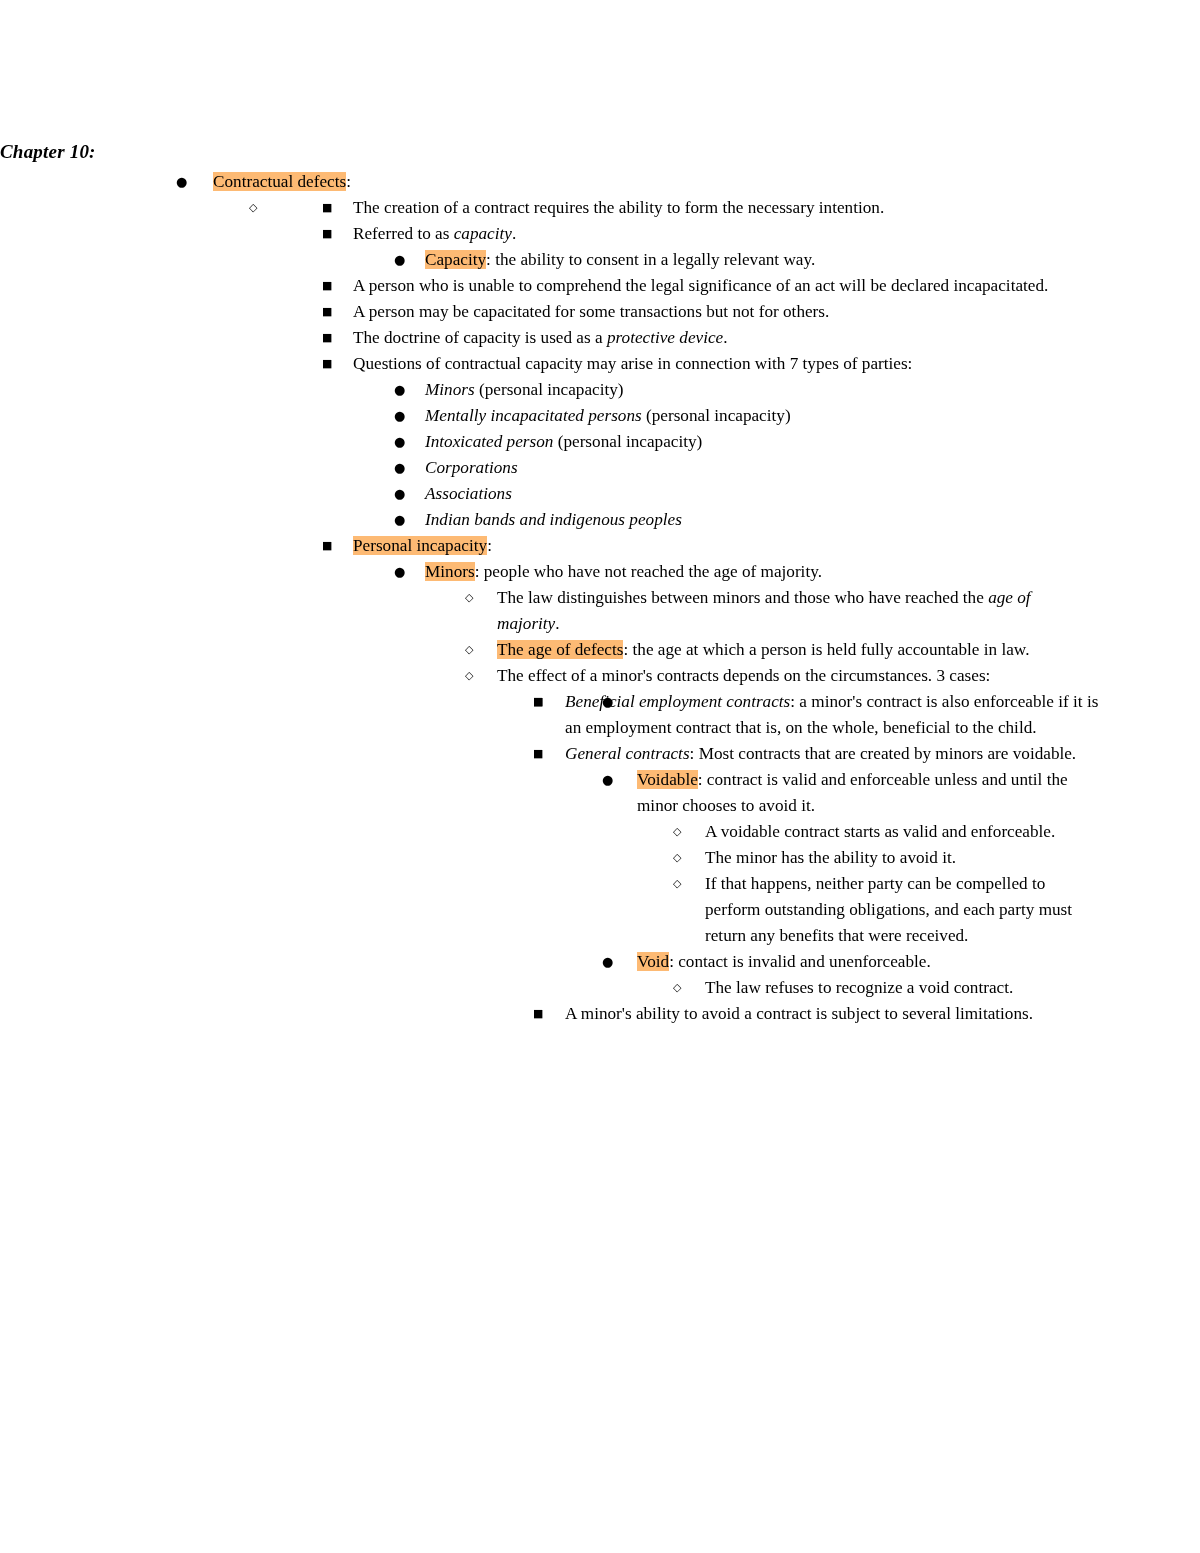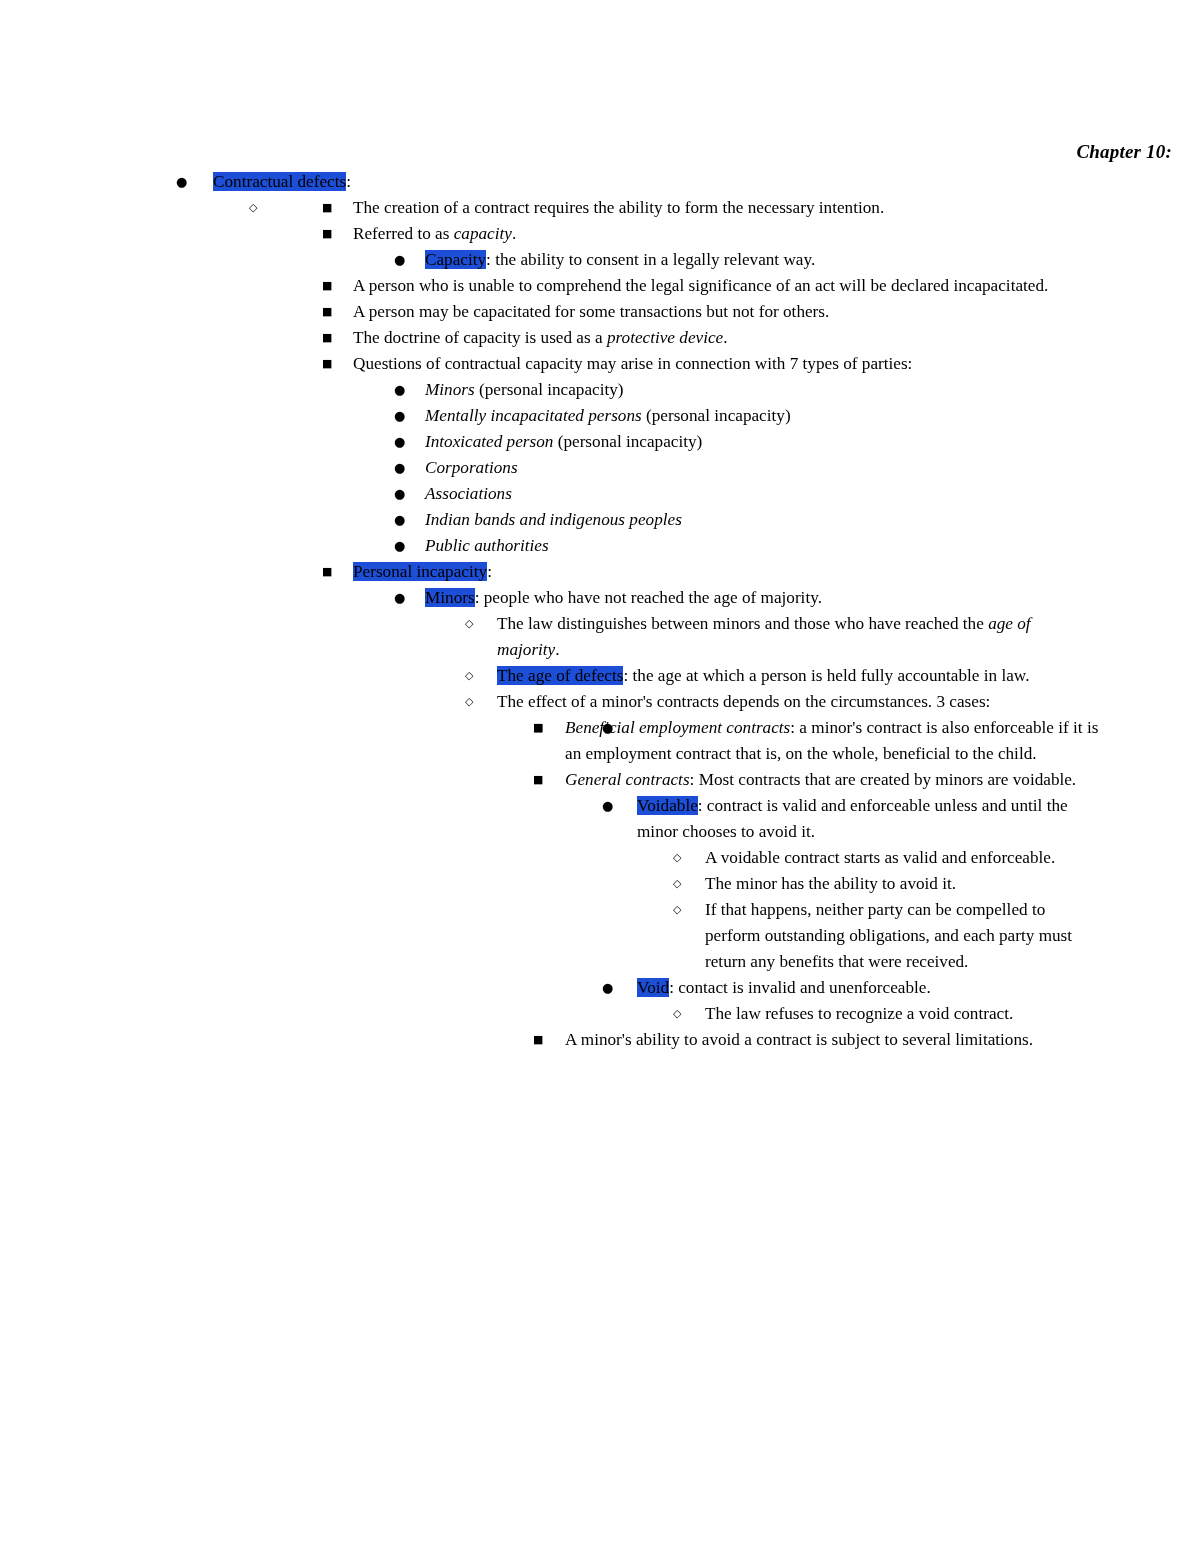--- a/index.html
+++ b/index.html
@@ -16,28 +16,27 @@
   }
   .page {
     position: relative;
     width: 1200px;
     height: 1553px;
     box-sizing: border-box;
     padding: 0;
     overflow: hidden;
   }
   .doc-title {
-    text-align: right;
+    text-align: left;
     font-weight: bold;
     font-style: italic;
     font-size: 19px;
     letter-spacing: 0.2px;
     margin: 0;
     padding-top: 139px;
-    padding-right: 28px;
     line-height: 26px;
   }
   .outline {
     margin-top: 4px;
   }
   .li {
     position: relative;
     box-sizing: border-box;
     font-size: 17.2px;
     line-height: 26px;
@@ -85,21 +84,21 @@
   .lvl8 { padding-left: 705px; }
   .lvl8 > .marker { left: 673px; }
 
   
   .w-a { padding-right: 140px; }
   .w-b { padding-right: 145px; }
   .w-d { padding-right: 100px; }
   .w-e { padding-right: 105px; }
 
   .hl {
-    background-color: #1d4ed8;
+    background-color: #fdba74;
   }
   i, .it {
     font-style: italic;
   }
 </style>
 </head>
 <body>
 
 <div class="page">
 
@@ -160,21 +159,20 @@
       <div class="li lvl4">
         <span class="marker m-disc">●</span>
         <span class="txt"><i>Associations</i></span>
       </div>
       <div class="li lvl4">
         <span class="marker m-disc">●</span>
         <span class="txt"><i>Indian bands and indigenous peoples</i></span>
       </div>
       <div class="li lvl4">
         <span class="marker m-disc">●</span>
-        <span class="txt"><i>Public authorities</i></span>
       </div>
       <div class="li lvl3">
         <span class="marker m-square">■</span>
         <span class="txt"><span class="hl">Personal incapacity</span>:</span>
       </div>
       <div class="li lvl4">
         <span class="marker m-disc">●</span>
         <span class="txt"><span class="hl">Minors</span>: people who have not reached the age of majority.</span>
       </div>
       <div class="li lvl5 w-b">

